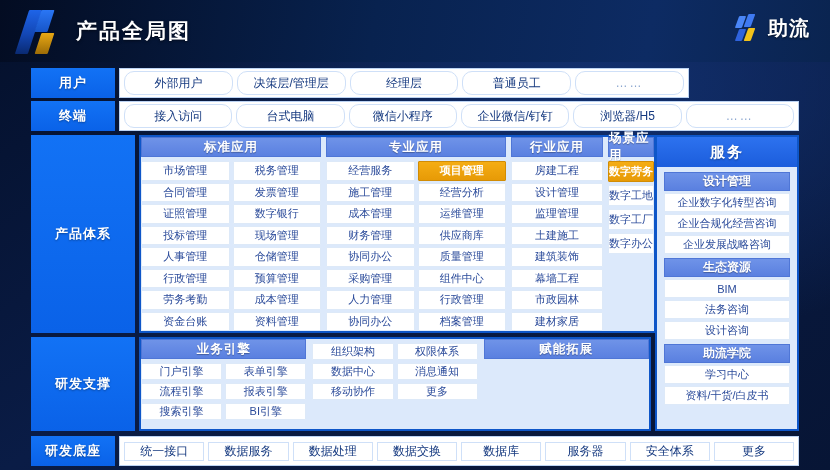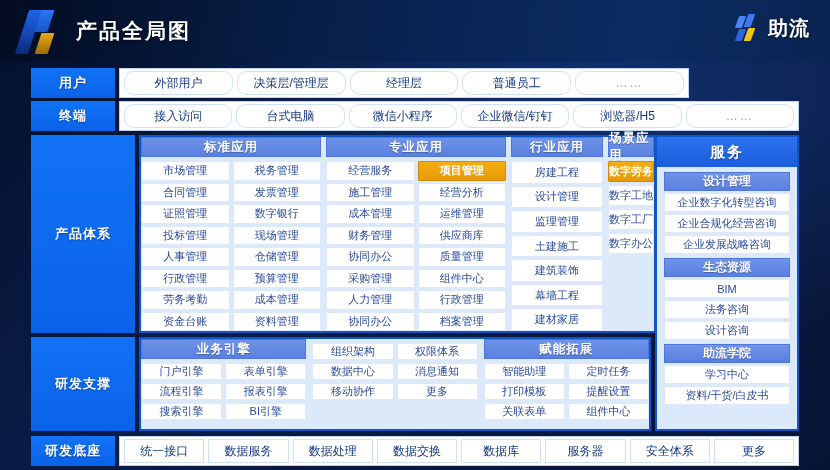--- a/index.html
+++ b/index.html
@@ -143,21 +143,21 @@
   #dev-panel { gap: 6px; }
   #dev-panel .group { flex: 1; }
   #dev-panel .col .item { height: 17px; flex: none; }
   #dev-panel .col { gap: 3px; justify-content: flex-start; }
 
   
   #base-row { position: absolute; display: flex; }
   #base-row .rail { width: 84px; flex: none; }
   #base-row .cells {
     flex: 1; margin-left: 4px; display: flex; background: #ffffff;
-    border: 1px solid #bcd3f3; padding: 2px;
+    border: 1px solid #bcd3f3; padding: 2px; align-items: center;
   }
   #base-row .cell {
     flex: 1; display: flex; align-items: center; justify-content: center;
     font-size: 12px; color: #14387f; border: 1px solid #cfe0f8;
     background: #fff; margin: 0 2px;
   }
 </style>
 </head>
 <body>
 
@@ -260,20 +260,21 @@
         <div class="group g-ind">
           <div class="group-head">行业应用</div>
           <div class="group-body">
             <div class="col">
               <div class="item">房建工程</div>
               <div class="item">设计管理</div>
               <div class="item">监理管理</div>
               <div class="item">土建施工</div>
               <div class="item">建筑装饰</div>
               <div class="item">幕墙工程</div>
+              <div class="item">市政园林</div>
               <div class="item">建材家居</div>
             </div>
           </div>
         </div>
         <div class="group g-scn">
           <div class="group-head">场景应用</div>
           <div class="group-body">
             <div class="col">
               <div class="item hl">数字劳务</div>
               <div class="item">数字工地</div>
@@ -335,32 +336,20 @@
             </div>
             <div class="col">
               <div class="item">权限体系</div>
               <div class="item">消息通知</div>
               <div class="item">更多</div>
             </div>
           </div>
         </div>
         <div class="group">
           <div class="group-head">赋能拓展</div>
-          <div class="group-body">
-            <div class="col">
-              <div class="item">智能助理</div>
-              <div class="item">打印模板</div>
-              <div class="item">关联表单</div>
-            </div>
-            <div class="col">
-              <div class="item">定时任务</div>
-              <div class="item">提醒设置</div>
-              <div class="item">组件中心</div>
-            </div>
-          </div>
         </div>
       </div>
   </div>
 
   <div id="base-row" style="left:31px; top:436px; width:768px; height:30px;">
     <div class="rail">研发底座</div>
     <div class="cells">
         <div class="cell">统一接口</div>
         <div class="cell">数据服务</div>
         <div class="cell">数据处理</div>

